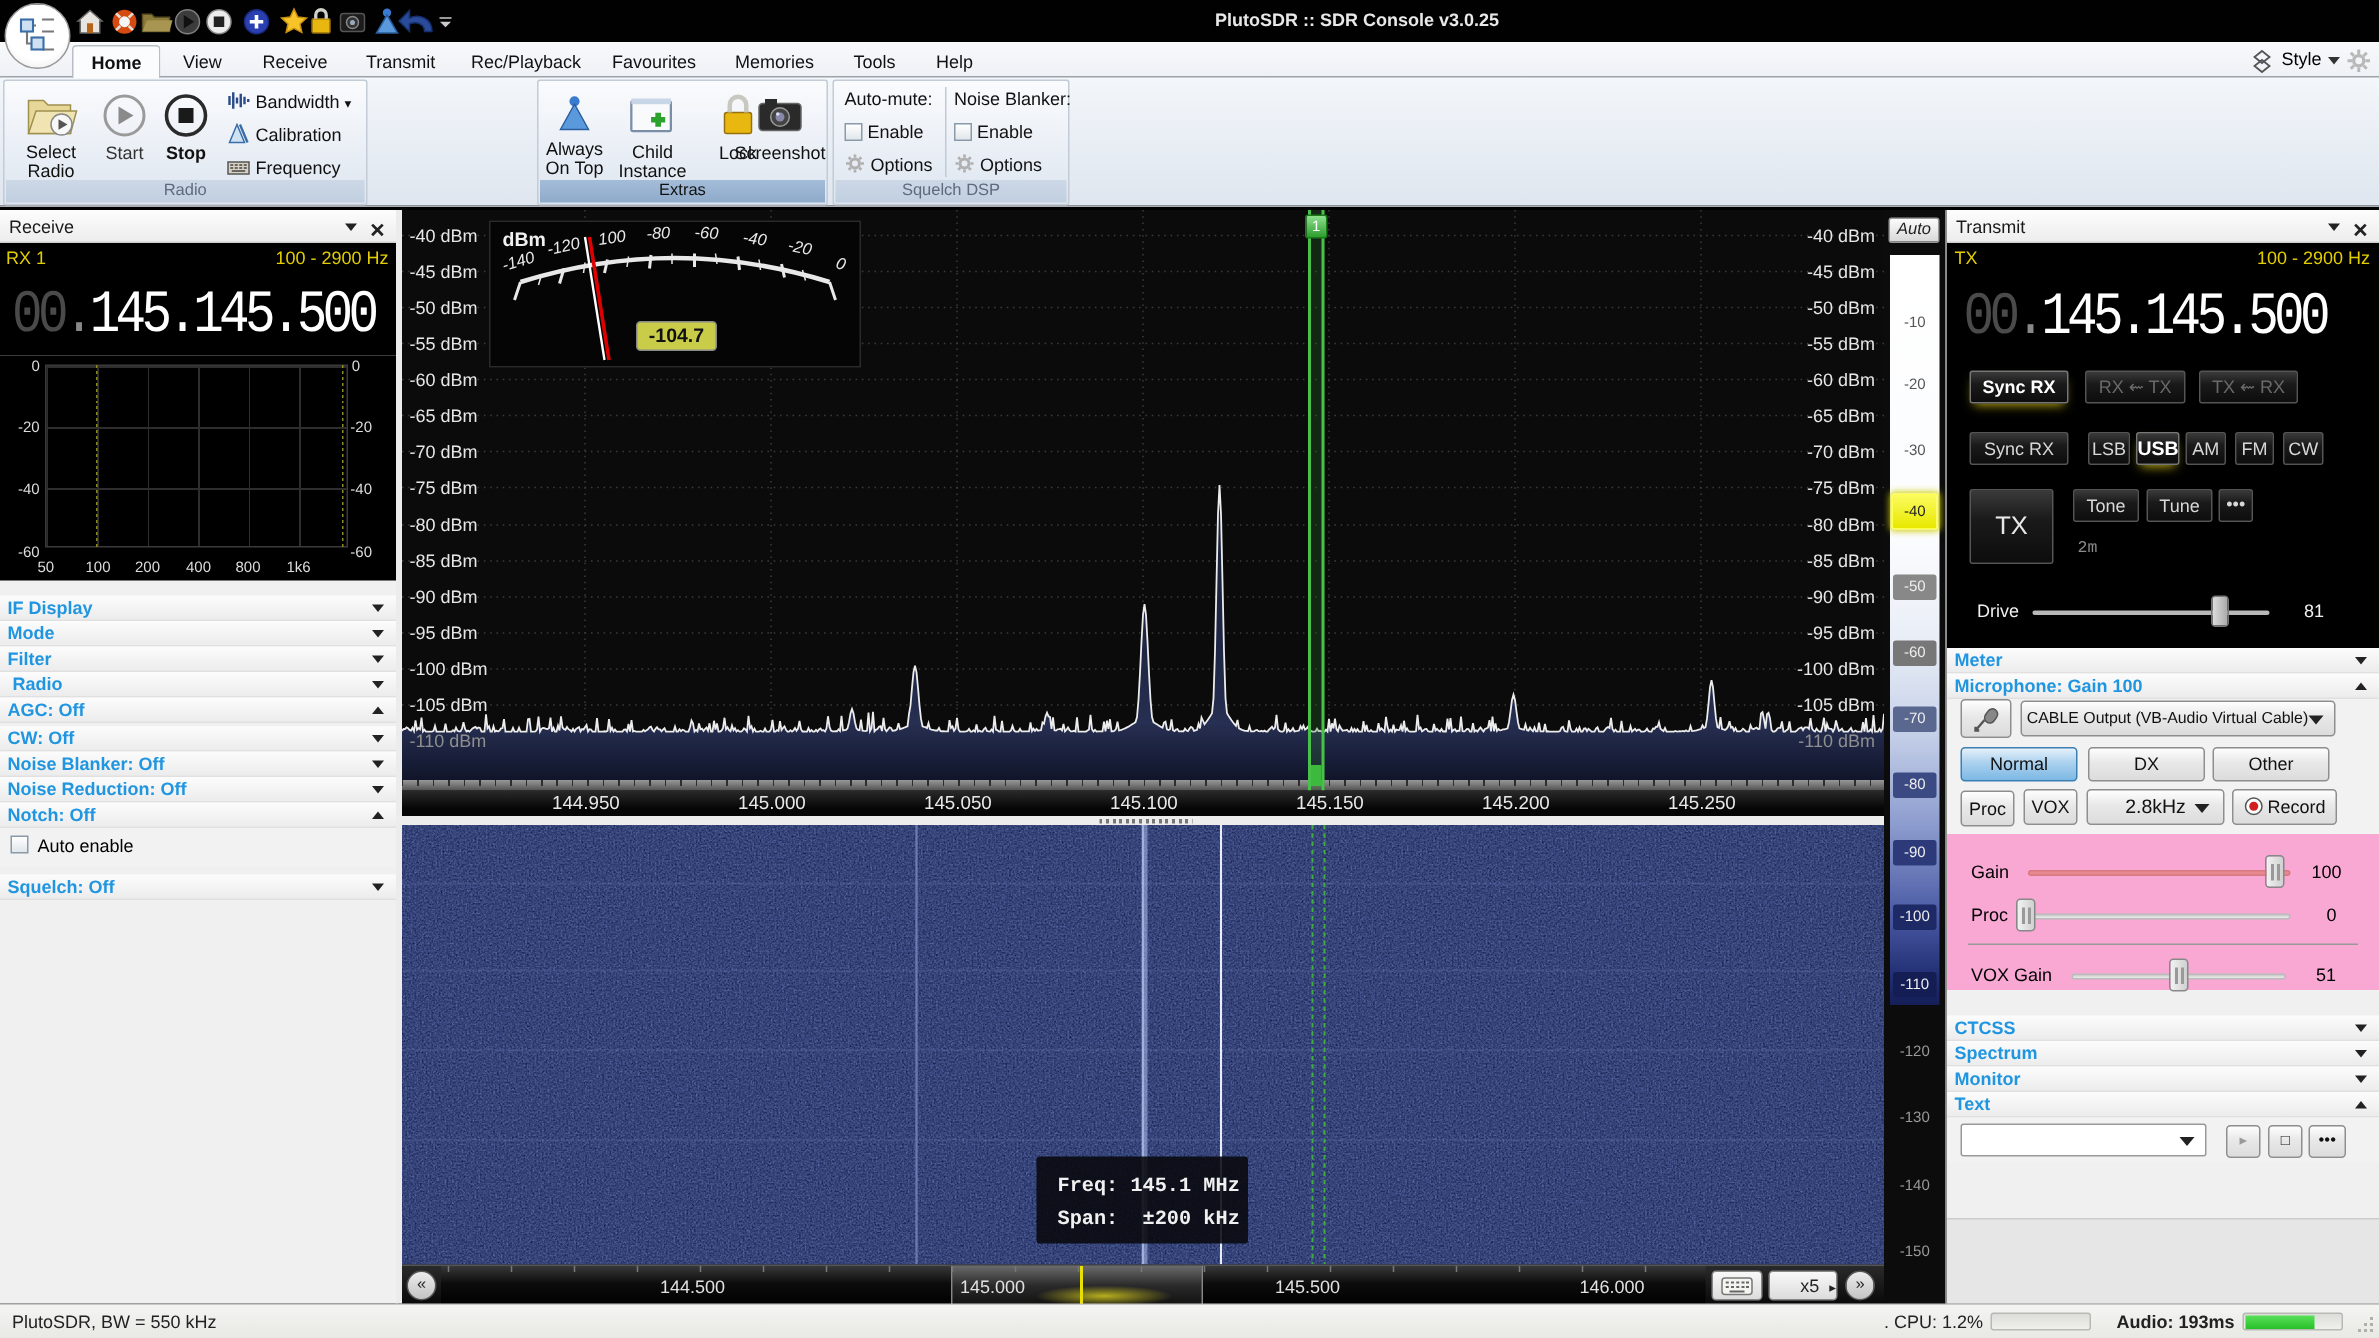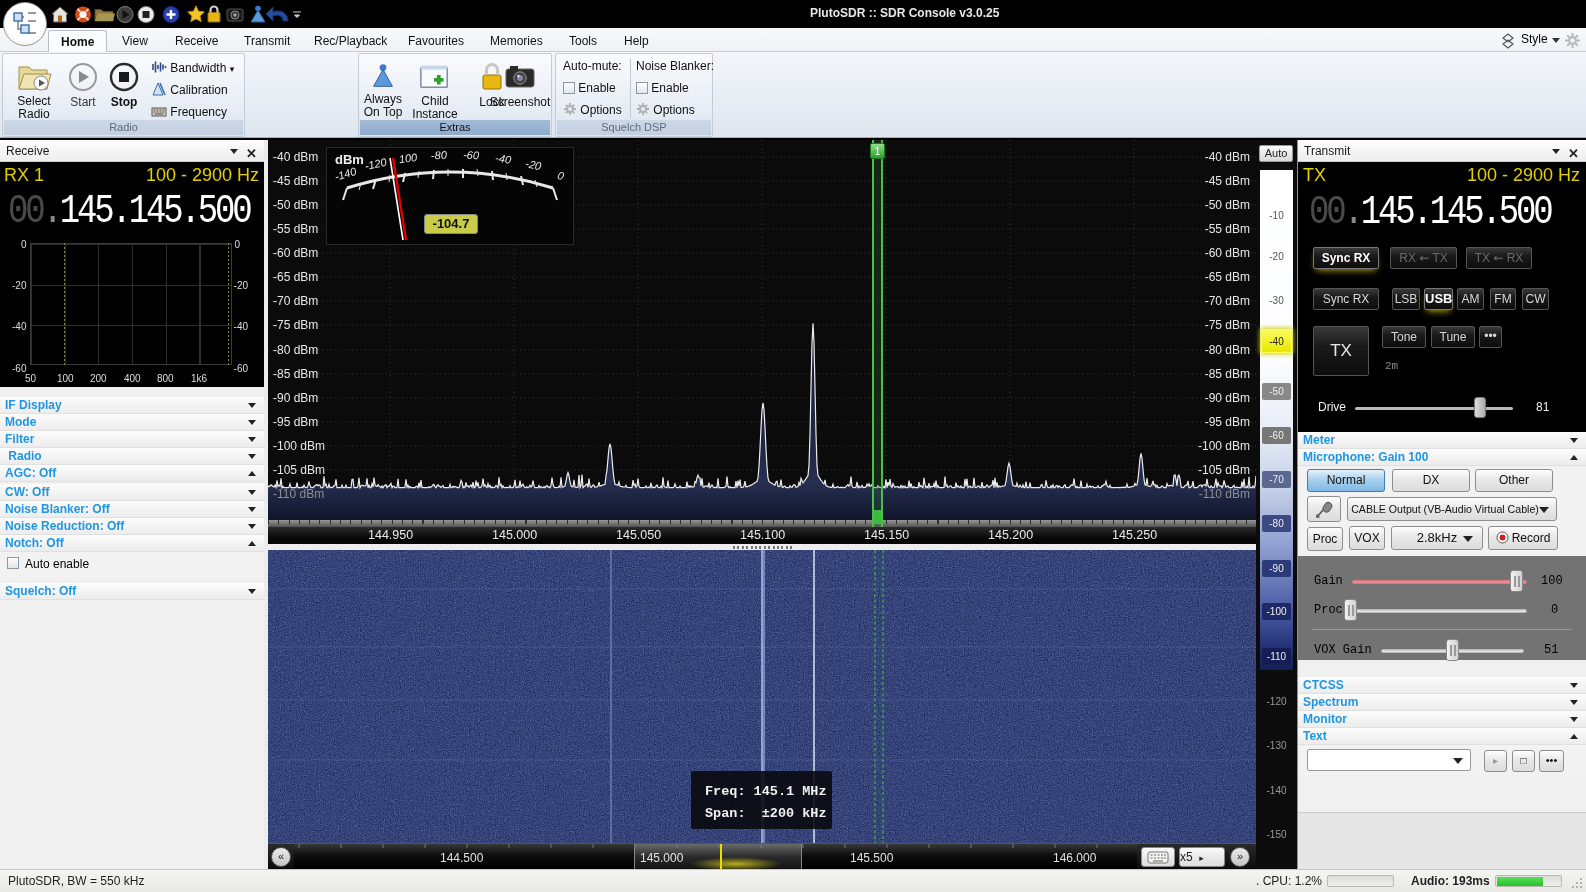--- a/index.html
+++ b/index.html
@@ -28,21 +28,21 @@
 
 
 .panel { position:absolute; top:140px; bottom:23px; background:#f0f0f0; }
 .phead { height:22px; line-height:22px; padding-left:6px; color:#1a1a1a; font-size:12px; background:linear-gradient(#fdfdfd,#ededed); border-bottom:1px solid #d0d0d0;}
 .sect { height:17px; line-height:17px; padding-left:5px; color:#2196e0; font-weight:bold; font-size:12px; background:linear-gradient(#fcfcfc,#ececec); border-bottom:1px solid #e0e0e0; position:relative; }
 .sect .arr { position:absolute; right:8px; top:5.5px; width:0; height:0; border-left:4px solid transparent; border-right:4px solid transparent; border-top:5px solid #222; }
 .sect .arrup { position:absolute; right:8px; top:5.5px; width:0; height:0; border-left:4px solid transparent; border-right:4px solid transparent; border-bottom:5px solid #222; }
 
 
 .blackdisp { background:#000; color:#fff; position:relative; }
-.ylabel { color:#e3ce00; font-size:18px; }
+.ylabel { color:#e3ce00; font-size:12px; }
 .freq { font-family:"Liberation Mono", monospace; font-weight:normal; font-size:34px; letter-spacing:-3.15px; color:#fff; transform:scaleY(1.18); transform-origin:left top; white-space:nowrap; }
 .freq .dim { color:#4a4a4a; }
 .wbtn { display:inline-block; text-align:center; background:linear-gradient(#fefefe,#e8e8e8 45%,#dcdcdc); border:1px solid #8e8e8e; border-radius:3px; color:#111; }
 .bluebtn { background:linear-gradient(#e4f1fb,#abd1ee 45%,#7db8e4); border:1px solid #3c7fb1; }
 
 
 #statusbar { position:absolute; left:0; bottom:0; width:1586px; height:23px; background:linear-gradient(#f4f4f2,#e8e8e4); border-top:1px solid #c9c9c4; font-size:12px; color:#222; }
 .slab { position:absolute; left:0; width:41px; text-align:center; font-size:10px; }
 .txbtn { position:absolute; display:inline-block; text-align:center; font-size:12px; background:linear-gradient(#3a3a3a,#1a1a1a 40%,#0d0d0d); border:1px solid #555; border-radius:2px; }
 .txglow { box-shadow:0 4px 7px -3px rgba(225,205,25,0.85); border-color:#777; }
@@ -472,27 +472,27 @@
             <line x1="803" y1="0" x2="803" y2="4"></line>
           </g>
         </svg>
     </div>
     <div class="abs" style="left:873px; top:3px; width:34px; height:20px; background:linear-gradient(#f8f8f8,#dcdcdc); border:1px solid #888; border-radius:3px; text-align:center;">
       <svg width="22" height="13" viewBox="0 0 22 13" style="margin-top:3px;">
           <rect x="1" y="1" width="20" height="11" rx="2" fill="#f4f4f0" stroke="#777"></rect>
           <path d="M3.5 4 h2 M7 4 h2 M10.5 4 h2 M14 4 h2 M17 4 h2 M3.5 7 h2 M7 7 h2 M10.5 7 h2 M14 7 h2 M17 7 h2 M6 10 h10" stroke="#666" stroke-width="1.2"></path>
         </svg>
     </div>
-    <div class="abs" style="left:911px; top:3px; width:46px; height:20px; background:linear-gradient(#f8f8f8,#dcdcdc); border:1px solid #888; border-radius:3px; text-align:left; line-height:18px; font-size:12px; color:#222;">x5 &nbsp;<span style="font-size:9px;">▸</span></div>
+    <div class="abs" style="left:911px; top:3px; width:46px; height:20px; background:linear-gradient(#f8f8f8,#dcdcdc); border:1px solid #888; border-radius:3px; text-align:right; line-height:18px; font-size:12px; color:#222;">x5 &nbsp;<span style="font-size:9px;">▸</span></div>
     <div class="abs" style="left:962px; top:3px; width:20px; height:20px; background:linear-gradient(#ececec,#c4c4c4); border:1.5px solid #555; border-radius:10px; text-align:center; line-height:17px; color:#222; font-size:11px;">»</div>
   </div>
 </div>
 
 <div class="abs" id="scalestrip" style="left:1256px; top:140px; width:41px; bottom:23px; background:#0c0c0c;">
-  <div class="abs" style="left:3px; top:5px; width:34px; height:17px; background:linear-gradient(#fbfbfb,#d8d8d8); border:1px solid #999; border-radius:2px; text-align:center; line-height:15px; font-size:11px; color:#222;">Auto</div>
+  <div class="abs" style="left:3px; top:5px; width:34px; height:17px; background:linear-gradient(#fbfbfb,#d8d8d8); border:1px solid #999; border-radius:2px; text-align:center; line-height:15px; font-size:11px; color:#222;font-style:italic;">Auto</div>
   <div class="abs" id="gradstrip" style="left:4px; top:30px; width:33px; height:500px; background:linear-gradient(#ffffff 0%, #fbfcfe 38%, #e8edf6 52%, #c4cfe8 64%, #8c9cce 76%, #4a5aa4 88%, #222f74 96%, #141f58 100%);"></div>
   <span class="slab" style="top:70px; color:#555;">-10</span>
   <span class="slab" style="top:111px; color:#555;">-20</span>
   <span class="slab" style="top:155px; color:#555;">-30</span>
   <span class="slabbox" style="top:189px; left:5px; width:31px; height:24px; line-height:24px; background:linear-gradient(#fbfb60,#e8e800); color:#222; border:1.5px solid #ffff50; box-shadow:0 0 5px 1px #cc0; font-size:10px;">-40</span>
   <span class="slabbox" style="top:243px; background:#888; color:#eee;">-50</span>
   <span class="slabbox" style="top:287px; background:#777; color:#eee;">-60</span>
   <span class="slabbox" style="top:331px; background:#5a6890; color:#eee;">-70</span>
   <span class="slabbox" style="top:375px; background:#3c4a84; color:#eee;">-80</span>
   <span class="slabbox" style="top:420px; background:#2c3a7a; color:#eee;">-90</span>
@@ -527,49 +527,49 @@
     <span class="txbtn" style="left:133px;top:164px;width:44px;height:22px;line-height:20px;color:#d8d8d8;">Tune</span>
     <span class="txbtn" style="left:181px;top:164px;width:23px;height:22px;line-height:18px;color:#d8d8d8;">•••</span>
     <span style="position:absolute;left:87px;top:198px;color:#8a8a8a;font-family:'Liberation Mono',monospace;font-size:11px;">2m</span>
     <span style="position:absolute;left:20px;top:238px;color:#f0f0f0;">Drive</span>
     <div style="position:absolute;left:57px;top:245px;width:158px;height:3px;background:#b8b8b8;border-radius:2px;"></div>
     <div style="position:absolute;left:176px;top:235px;width:12px;height:21px;background:linear-gradient(90deg,#ddd,#aaa);border:1px solid #777;border-radius:3px;"></div>
     <span style="position:absolute;left:238px;top:238px;color:#f0f0f0;">81</span>
   </div>
   <div class="sect">Meter<span class="arr"></span></div>
   <div class="sect">Microphone: Gain 100<span class="arrup"></span></div>
-  <div style="height:30px; background:#f2f2f2; position:relative;">
-    <span class="wbtn bluebtn" style="position:absolute;left:9px;top:3px;width:78px;height:23px;line-height:21px;">Normal</span>
-    <span class="wbtn" style="position:absolute;left:94px;top:3px;width:78px;height:23px;line-height:21px;">DX</span>
-    <span class="wbtn" style="position:absolute;left:177px;top:3px;width:78px;height:23px;line-height:21px;">Other</span>
-  </div>
   <div style="height:29px; background:#f2f2f2; position:relative;">
     <span class="wbtn" style="position:absolute;left:9px;top:0px;width:34px;height:26px;">
       <svg width="20" height="20" viewBox="0 0 20 20" style="margin-top:3px;">
           <rect x="10" y="2" width="7" height="10" rx="3.5" fill="#888" stroke="#555" transform="rotate(35 13 7)"></rect>
           <path d="M9 10 L3 17 M3 14.5 L3 17 L5.5 17" stroke="#555" stroke-width="1.6" fill="none"></path>
         </svg>
     </span>
     <span class="wbtn" style="position:absolute;left:49px;top:1px;width:210px;height:24px;line-height:22px;font-size:10.6px;padding-right:14px;box-sizing:border-box;">CABLE Output (VB-Audio Virtual Cable)
       <span style="position:absolute;right:7px;top:9px;width:0;height:0;border-left:5px solid transparent;border-right:5px solid transparent;border-top:6px solid #222;"></span>
     </span>
+  </div>
+  <div style="height:30px; background:#f2f2f2; position:relative;">
+    <span class="wbtn bluebtn" style="position:absolute;left:9px;top:3px;width:78px;height:23px;line-height:21px;">Normal</span>
+    <span class="wbtn" style="position:absolute;left:94px;top:3px;width:78px;height:23px;line-height:21px;">DX</span>
+    <span class="wbtn" style="position:absolute;left:177px;top:3px;width:78px;height:23px;line-height:21px;">Other</span>
   </div>
   <div style="height:31px; background:#f2f2f2; position:relative;">
     <span class="wbtn" style="position:absolute;left:9px;top:2px;width:36px;height:24px;line-height:22px;">Proc</span>
     <span class="wbtn" style="position:absolute;left:51px;top:1px;width:36px;height:24px;line-height:22px;">VOX</span>
     <span class="wbtn" style="position:absolute;left:93px;top:1px;width:92px;height:24px;line-height:22px;font-size:13px;">2.8kHz
       <span style="position:absolute;right:9px;top:9px;width:0;height:0;border-left:5px solid transparent;border-right:5px solid transparent;border-top:6px solid #222;"></span>
     </span>
     <span class="wbtn" style="position:absolute;left:190px;top:1px;width:70px;height:24px;line-height:22px;">
       <svg width="13" height="13" viewBox="0 0 13 13" style="vertical-align:-2px;margin-right:3px;">
           <circle cx="6.5" cy="6.5" r="5.5" fill="#fff" stroke="#555"></circle>
           <circle cx="6.5" cy="6.5" r="3" fill="#d02020"></circle>
         </svg>Record</span>
   </div>
-  <div style="height:104px; background:#737373; position:relative;font-family:Liberation Mono, monospace;">
+  <div style="height:104px; background:#f9a8d4; position:relative;">
     <span style="position:absolute;left:16px;top:18px;">Gain</span>
     <div style="position:absolute;left:54px;top:24px;width:175px;height:4px;background:#e88890;border:1px solid #d87880;border-radius:2px;"></div>
     <div class="shandle" style="left:212px;top:14px;"></div>
     <span style="position:absolute;left:243px;top:18px;">100</span>
     <span style="position:absolute;left:16px;top:47px;">Proc</span>
     <div style="position:absolute;left:46px;top:53px;width:183px;height:4px;background:linear-gradient(#cacaca,#ececec);border:1px solid #bbb;border-radius:2px;"></div>
     <div class="shandle" style="left:46px;top:43px;"></div>
     <span style="position:absolute;left:253px;top:47px;">0</span>
     <div style="position:absolute;left:14px;top:73px;right:14px;height:1px;background:#999;"></div>
     <span style="position:absolute;left:16px;top:87px;">VOX Gain</span>

